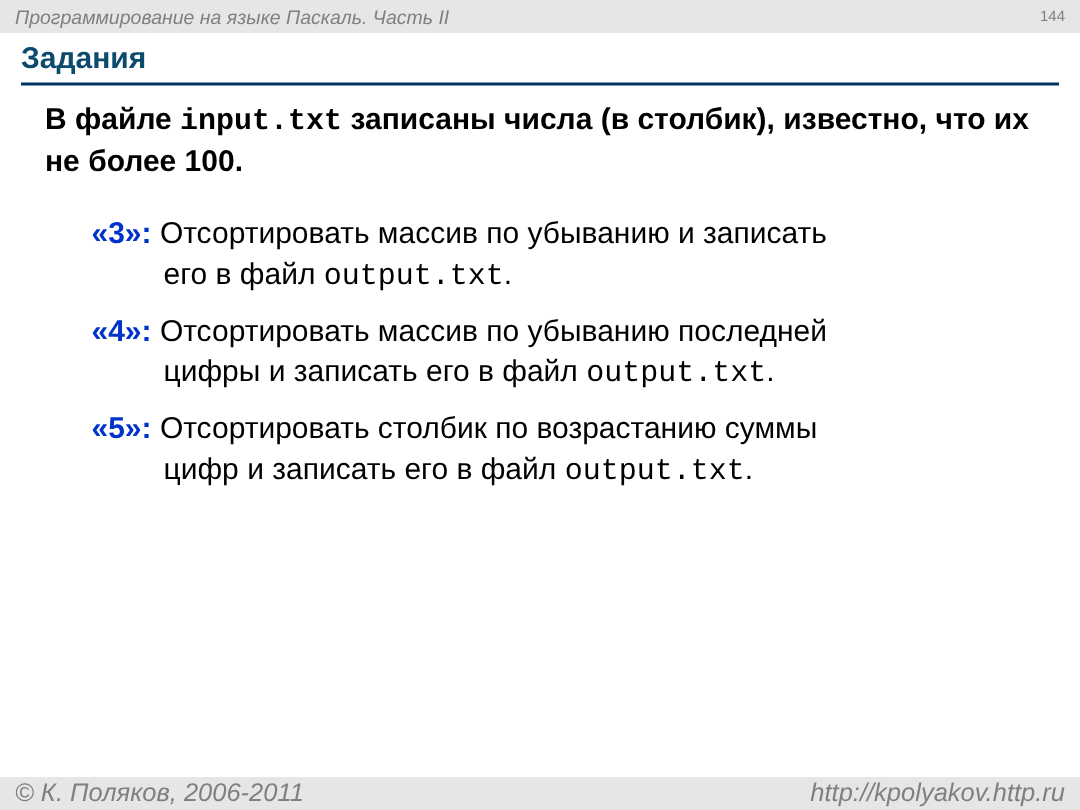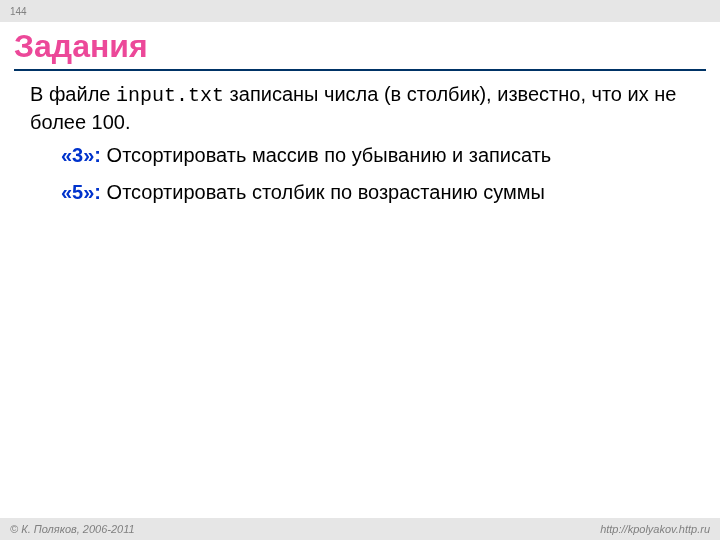--- a/index.html
+++ b/index.html
@@ -21,81 +21,94 @@
     padding: 0 10px;
     color: #808080;
     font-size: 13px;
     font-style: italic;
   }
   .page-number { font-style: normal; color: #808080; font-size: 10px; }
   .title-block {
     padding: 6px 14px 2px 14px;
   }
   .title-text {
-    color: #ec4899;
-    font-size: 32px;
+    color: #0c4a6e;
+    font-size: 20px;
     font-weight: bold;
   }
   .title-rule {
     border: none;
     border-top: 2px solid #003366;
     margin: 2px 14px 0 14px;
   }
   .content {
     padding: 10px 26px 0 30px;
     color: #000;
     font-size: 20px;
     line-height: 1.35;
   }
-  .intro { font-weight: normal; margin-bottom: 6px; }
+  .intro { font-weight: bold; margin-bottom: 21px; }
   .mono { font-family: "Courier New", Courier, monospace; }
   .task { margin-bottom: 10px; font-weight: normal; margin-left: 31px; }
   .task-label { color: #0033cc; font-weight: bold; }
   .task-cont { padding-left: 48px; }
   .footer-bar {
     position: absolute;
     bottom: 0;
     left: 0;
     width: 100%;
     height: 22px;
     background: #e6e6e6;
     display: flex;
     justify-content: space-between;
     align-items: center;
     padding: 0 10px;
     color: #808080;
-    font-size: 11px;
+    font-size: 17px;
     font-style: italic;
   }
 </style>
 </head>
 <body>
 
 <div class="header-bar">
+  <span>Программирование на языке Паскаль. Часть II</span>
   <span class="page-number">144</span>
 </div>
 
 <div class="title-block">
   <div class="title-text">Задания</div>
 </div>
 <hr class="title-rule">
 
 <div class="content">
 
   <div class="intro">
     <span>В файле </span><span class="mono">input.txt</span><span> записаны числа (в столбик), известно, что их не более 100.</span>
   </div>
 
   <div class="task">
     <span class="task-label">«3»:</span><span>  Отсортировать массив по убыванию и записать</span>
+    <div class="task-cont">
+      <span>его в файл </span><span class="mono">output.txt</span><span>.</span>
+    </div>
   </div>
 
+  <div class="task">
+    <span class="task-label">«4»:</span><span>  Отсортировать массив по убыванию последней</span>
+    <div class="task-cont">
+      <span>цифры и записать его в файл </span><span class="mono">output.txt</span><span>.</span>
+    </div>
+  </div>
 
   <div class="task">
     <span class="task-label">«5»:</span><span> Отсортировать столбик по возрастанию суммы</span>
+    <div class="task-cont">
+      <span>цифр и записать его в файл </span><span class="mono">output.txt</span><span>.</span>
+    </div>
   </div>
 
 </div>
 
 <div class="footer-bar">
   <span>© К. Поляков, 2006-2011</span>
   <span>http://kpolyakov.http.ru</span>
 </div>
 
 </body></html>

